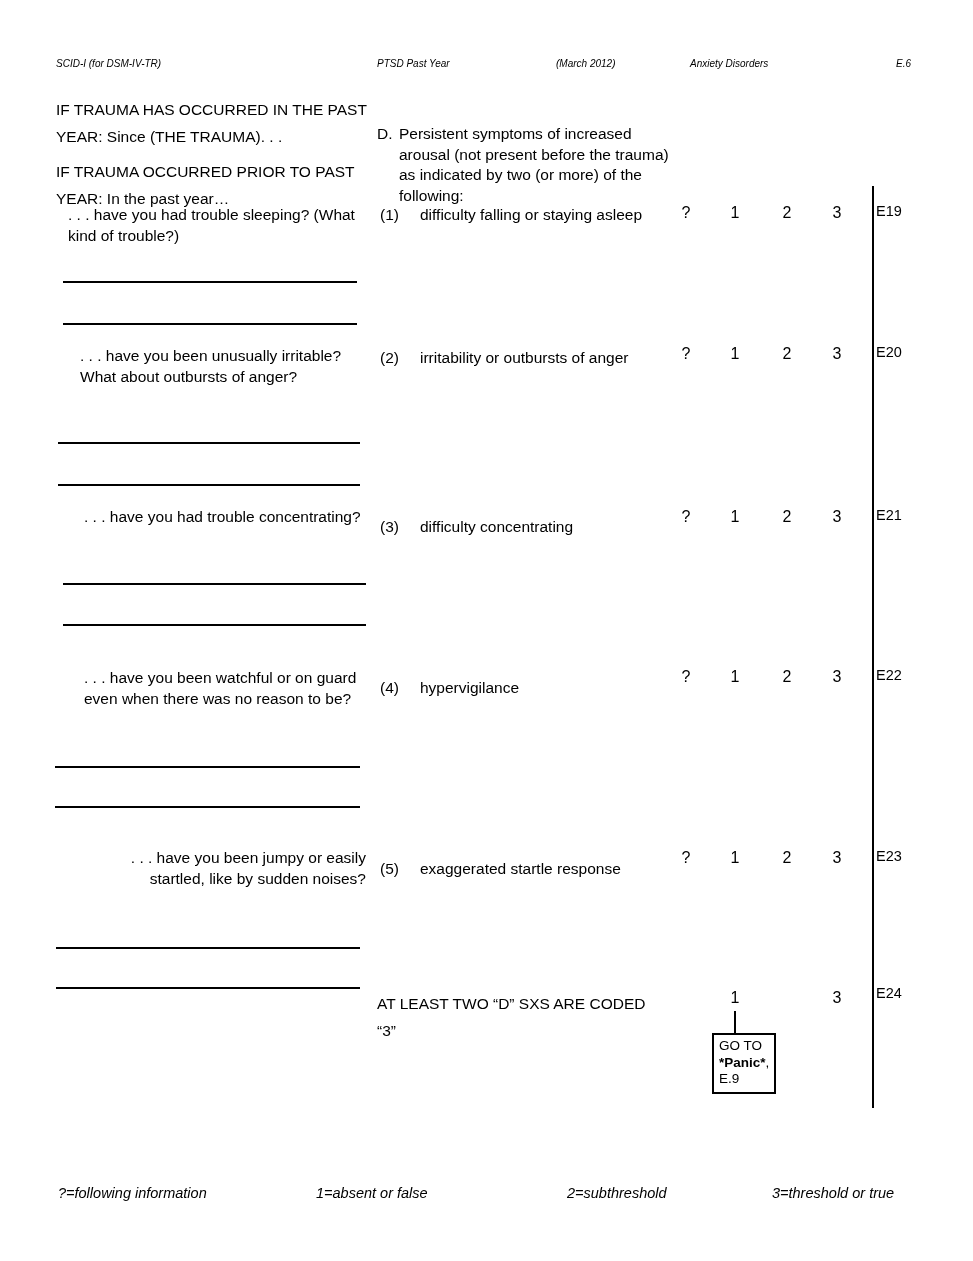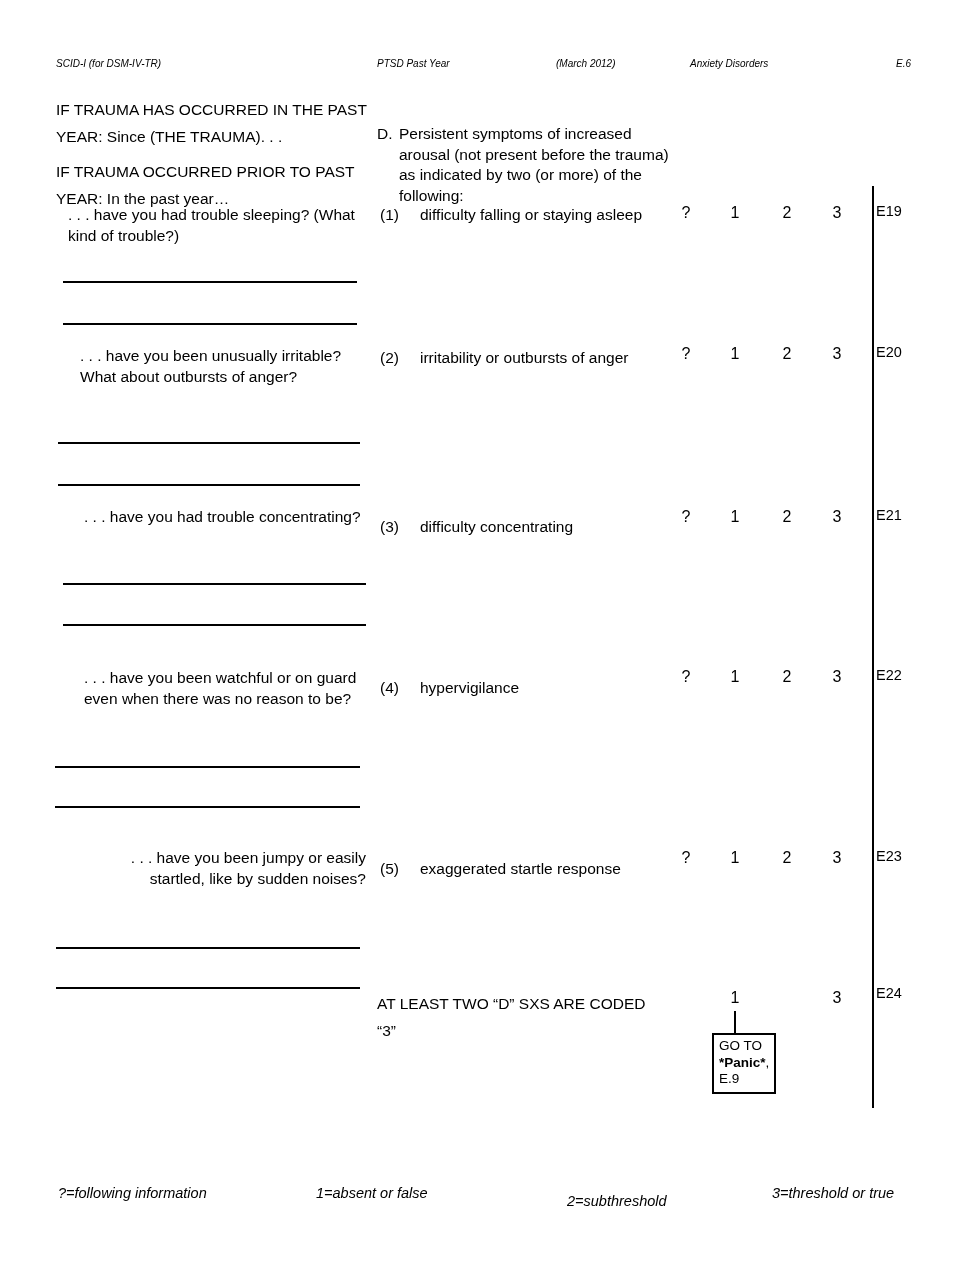--- a/index.html
+++ b/index.html
@@ -172,16 +172,16 @@
   <div class="abs stem" style="left:734px; top:1011px; height:22px;"></div>
 
   <div class="abs gotobox" style="left:701px; top:1033px; width:64px;">
     <div>GO TO</div>
     <div><b>*Panic*</b><span>,</span></div>
     <div>E.9</div>
   </div>
 
   <div class="abs footnote" style="left:58px; top:1185px;">?=following information</div>
   <div class="abs footnote" style="left:316px; top:1185px;">1=absent or false</div>
-  <div class="abs footnote" style="left:567px; top:1185px;margin-top:8px;">2=subthreshold</div>
+  <div class="abs footnote" style="left:567px; top:1185px;">2=subthreshold</div>
   <div class="abs footnote" style="left:772px; top:1185px;">3=threshold or true</div>
 
 </div>
 
 </body></html>

